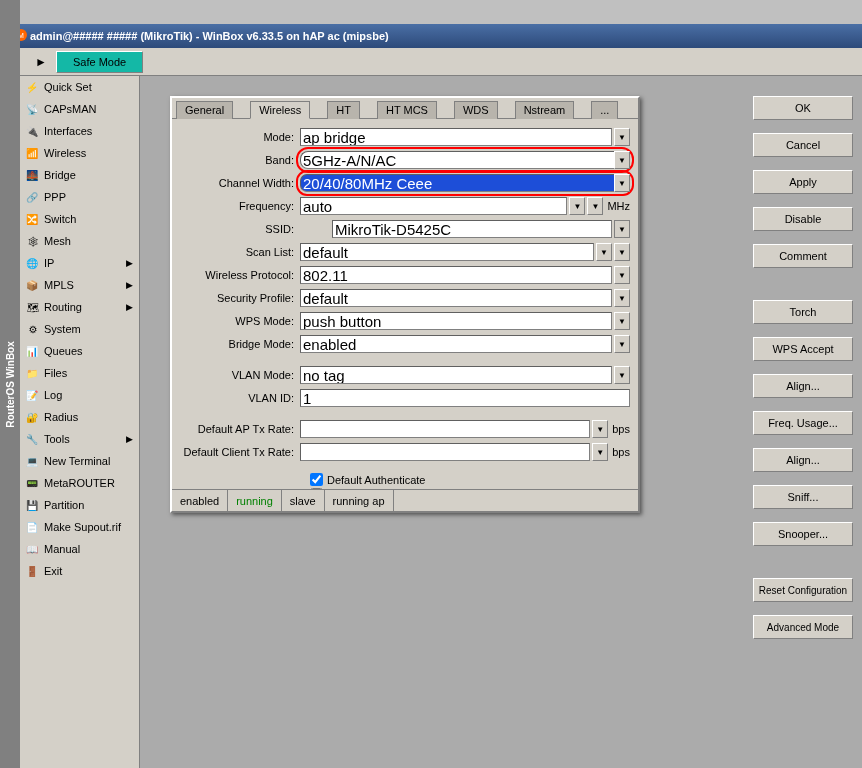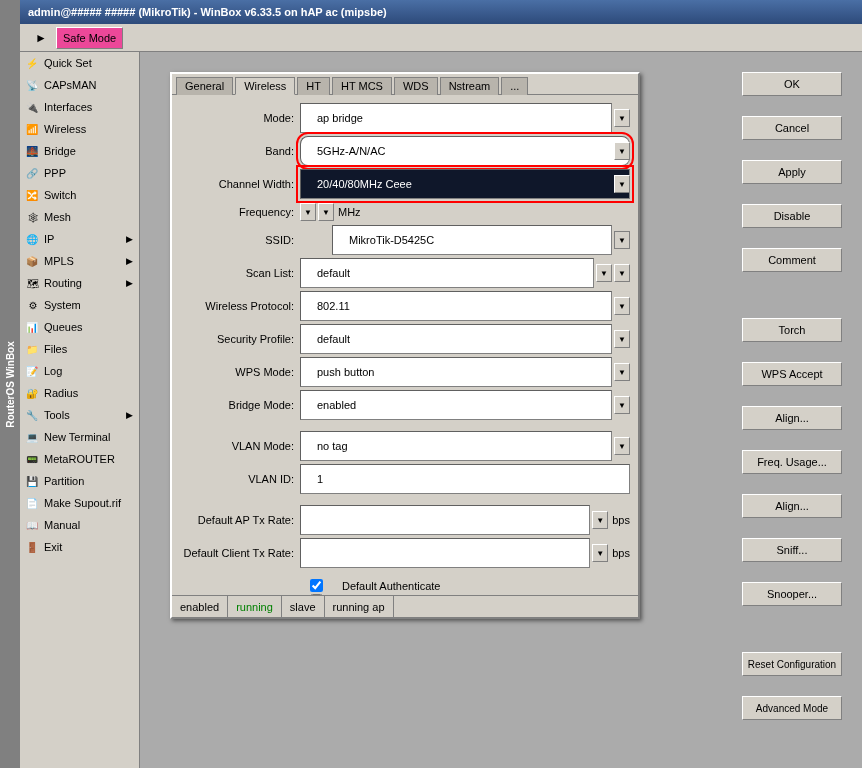--- a/index.html
+++ b/index.html
@@ -10,25 +10,25 @@
       width: 862px;
       height: 768px;
       overflow: hidden;
       position: relative;
     }
 
     
     .title-bar {
       background: linear-gradient(to bottom, #4a6fa5, #2d4a7a);
       color: white;
-      padding: 3px 6px;
-      display: flex;
-      align-items: center;
-      gap: 6px;
+      padding: 3px 14px;
+      display: flex;
+      align-items: center;
       height: 24px;
+      margin-top: 24px;
     }
     .title-bar-icon {
       width: 16px;
       height: 16px;
     }
     .title-bar-text {
       font-size: 11px;
       font-weight: bold;
       flex: 1;
     }
@@ -37,25 +37,25 @@
     .toolbar {
       background: #d4d0c8;
       border-bottom: 1px solid #808080;
       padding: 2px 4px;
       display: flex;
       align-items: center;
       gap: 4px;
       height: 28px;
     }
     .toolbar-btn {
-      background: #ec4899;
+      background: #14b8a6;
       border: 1px solid #808080;
       border-top-color: #ffffff;
       border-left-color: #ffffff;
-      padding: 1px 6px;
+      padding: 1px 16px;
       font-size: 11px;
       cursor: pointer;
       height: 22px;
     }
     .toolbar-icon-btn {
       background: #d4d0c8;
       border: 1px solid transparent;
       width: 22px;
       height: 22px;
       display: flex;
@@ -156,21 +156,21 @@
       cursor: pointer;
     }
 
     
     .tabs {
       display: flex;
       background: #d4d0c8;
       border-bottom: 1px solid #808080;
       padding-top: 2px;
       padding-left: 4px;
-      gap: 2px;
+      gap: 17px;
     }
     .tab {
       padding: 2px 8px;
       border: 1px solid #808080;
       border-bottom: none;
       background: #b8b4ac;
       cursor: pointer;
       font-size: 11px;
       position: relative;
       top: 1px;
@@ -200,27 +200,27 @@
       color: #000;
       flex-shrink: 0;
     }
     .form-control {
       flex: 1;
       display: flex;
       align-items: center;
       gap: 2px;
     }
     .input-field {
-      height: 30px;
+      height: 18px;
       border: 1px solid #808080;
       border-top-color: #606060;
       border-left-color: #606060;
       background: white;
-      padding: 1px 16px;
-      font-size: 11px;
+      padding: 1px 2px;
+      font-size: 15px;
       flex: 1;
     }
     .input-field.highlighted {
       background: #6666ff;
       color: white;
     }
     .dropdown-btn {
       width: 16px;
       height: 18px;
       background: #d4d0c8;
@@ -255,21 +255,20 @@
       margin-left: 2px;
       font-size: 11px;
     }
 
     
     .checkbox-row {
       display: flex;
       align-items: flex-end;
       margin-bottom: 2px;
       padding-left: 130px;
-      gap: 15px;
     }
     .checkbox-row input[type="checkbox"] {
       margin-right: 4px;
     }
 
     
     .status-bar {
       position: absolute;
       bottom: 0;
       left: 0;
@@ -289,25 +288,25 @@
       align-items: center;
     }
     .status-item.running {
       color: #008000;
     }
 
     
     .right-panel {
       position: absolute;
       top: 20px;
-      right: 20px;
+      right: 9px;
       width: 100px;
       display: flex;
       flex-direction: column;
-      gap: 20px;
+      gap: 13px;
     }
     .panel-btn {
       height: 24px;
       background: #d4d0c8;
       border: 1px solid #808080;
       border-top-color: #ffffff;
       border-left-color: #ffffff;
       font-size: 11px;
       cursor: pointer;
       text-align: center;
@@ -503,29 +502,30 @@
               <input type="text" class="input-field" value="5GHz-A/N/AC" style="flex: 1 1 0%; outline: red solid 2px; outline-offset: 2px; border-radius: 8px;">
               <div class="dropdown-btn" style="position:absolute; right:0;">▼</div>
             </div>
           </div>
         </div>
 
         <div class="form-row">
           <span class="form-label">Channel Width:</span>
           <div class="form-control">
             <div style="position:relative; flex:1; display:flex; align-items:center;">
-              <input type="text" class="input-field highlighted" value="20/40/80MHz Ceee" style="flex: 1 1 0%; outline: red solid 2px; outline-offset: 2px; border-radius: 0; background: #0f172a; color: white;">
+              <input type="text" class="input-field highlighted" value="20/40/80MHz Ceee" style="flex: 1 1 0%; outline: red solid 2px; outline-offset: 2px; border-radius: 7px; background: #1d4ed8; color: white;">
               <div class="dropdown-btn" style="position:absolute; right:0;">▼</div>
             </div>
           </div>
         </div>
 
         <div class="form-row">
           <span class="form-label">Frequency:</span>
           <div class="form-control">
+            <input type="text" class="input-field" value="auto" style="flex: 1 1 0%;">
             <div class="dropdown-btn">▼</div>
             <div class="dropdown-btn">▼</div>
             <span class="freq-unit">MHz</span>
           </div>
         </div>
 
         <div class="form-row">
           <span class="form-label">SSID:</span>
           <div class="form-control">
             <input type="text" class="input-field" value="MikroTik-D5425C" style="flex: 1 1 0%; margin-left: 32px;">

